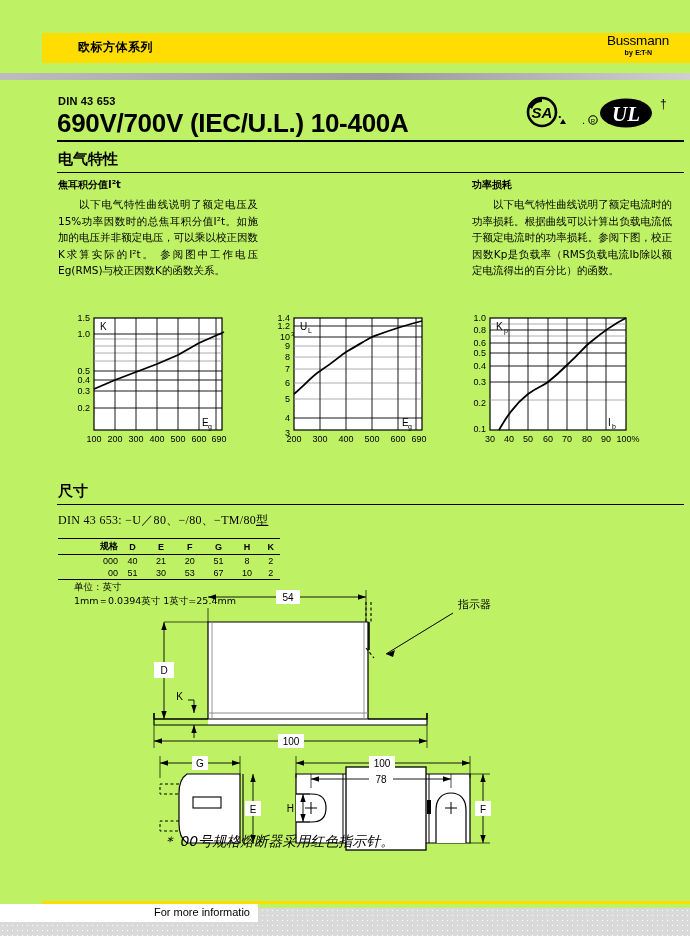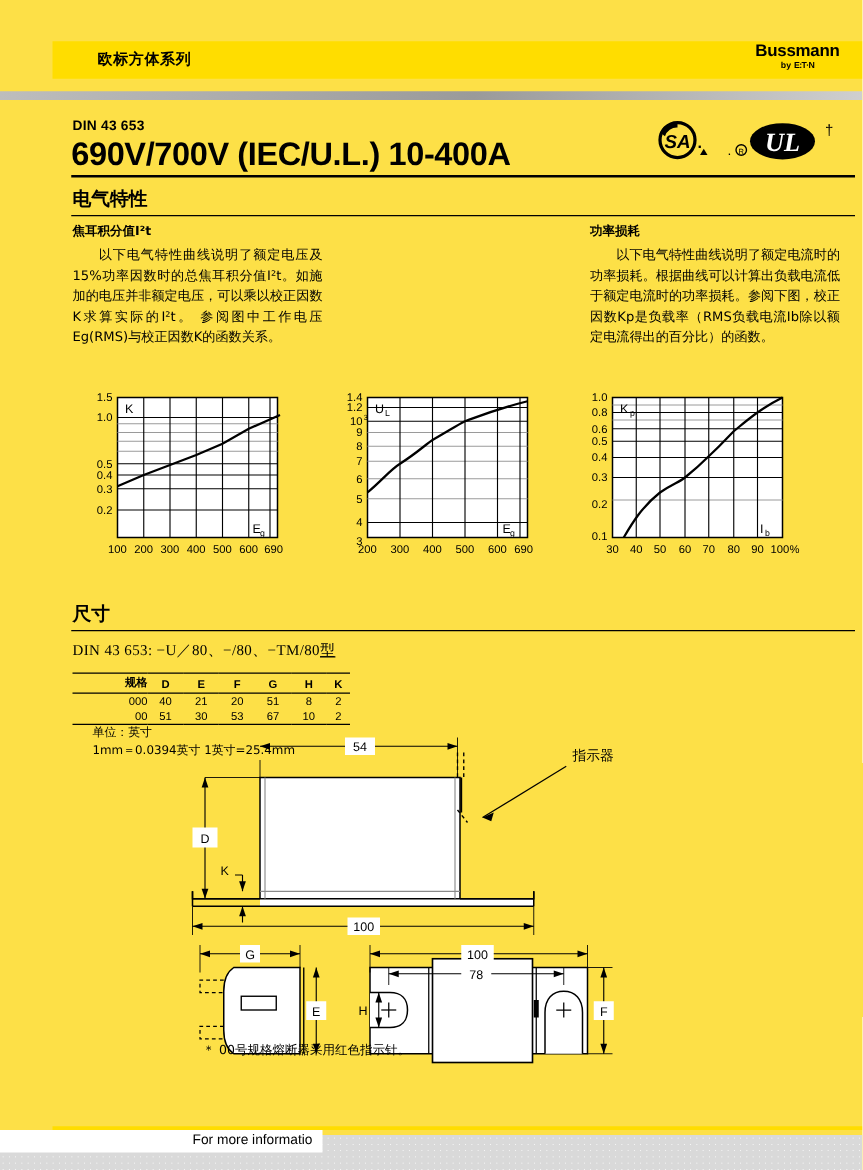--- a/index.html
+++ b/index.html
@@ -1,25 +1,25 @@
 <!DOCTYPE html>
 <html><head>
 <meta charset="utf-8">
 <style>
   html,body{margin:0;padding:0;background:#fff;}
   body{width:690px;height:936px;position:relative;
        font-family:"Liberation Sans","DejaVu Sans",sans-serif;color:#000;}
-  .page{position:relative;width:690px;height:936px;overflow:hidden;background:#fde047;}
+  .page{position:relative;width:690px;height:936px;overflow:hidden;background:#bef264;}
 
   
   .topband{position:absolute;left:42px;top:33px;width:648px;height:30px;background:#FFDD00;}
   .topband-label{position:absolute;left:78px;top:39px;font-size:12px;font-weight:bold;
                  letter-spacing:.5px;font-family:"DejaVu Sans",sans-serif;}
   .logo{position:absolute;right:6px;top:34px;width:92px;text-align:center;line-height:1;}
-  .logo .b1{font-size:13.5px;font-weight:bold;letter-spacing:-.2px;font-family:"Liberation Sans",sans-serif;}
+  .logo .b1{font-size:13.5px;font-weight:normal;letter-spacing:-.2px;font-family:"Liberation Sans",sans-serif;}
   .logo .b2{font-size:7px;font-weight:bold;margin-top:1px;letter-spacing:.2px;}
   .logo .b2 .eaton{font-family:"Liberation Sans",sans-serif;letter-spacing:-.5px;}
   .greybar{position:absolute;left:0;top:73px;width:690px;height:7px;
            background:linear-gradient(to right,#bdbdbd,#9a9a9a 55%,#cfcfcf);}
 
   
   .din{position:absolute;left:58px;top:95px;font-size:11px;font-weight:bold;letter-spacing:.2px;}
   .maintitle{position:absolute;left:57px;top:108px;font-size:26px;font-weight:bold;letter-spacing:-.3px;}
   .certs{position:absolute;left:520px;top:96px;width:150px;height:36px;}
   .rule{position:absolute;left:57px;width:627px;height:2px;background:#000;}
@@ -45,21 +45,21 @@
   
   table.dims{position:absolute;border-collapse:collapse;font-size:9px;
              font-family:"Liberation Sans",sans-serif;}
   table.dims th,table.dims td{text-align:center;padding:1px 0 1px 0;font-weight:normal;}
   table.dims th{font-weight:bold;border-bottom:1.3px solid #000;}
   table.dims thead tr{border-top:1.3px solid #000;}
   table.dims tbody tr:last-child td{border-bottom:1.3px solid #000;}
   table.dims th:first-child,table.dims td:first-child{text-align:right;padding-left:3px;}
 
   
-  .footnote{position:absolute;font-size:10px;font-family:"DejaVu Sans",sans-serif;}
+  .footnote{position:absolute;font-size:14px;font-family:"DejaVu Sans",sans-serif;font-style:italic;}
 
   
   .f-yellow{position:absolute;left:42px;top:901px;width:648px;height:3px;background:#FFDD00;}
   .f-dots{position:absolute;left:0;top:908px;width:690px;height:28px;
           background-color:#d9d9d9;
           background-image:radial-gradient(#ffffff 0.6px, transparent 0.7px);
           background-size:5px 5px;}
   .f-white{position:absolute;left:0;top:904px;width:258px;height:18px;background:#fff;}
   .f-text{position:absolute;left:152px;top:905px;font-size:11px;
           font-family:"Liberation Sans",sans-serif;background:#fff;padding:1px 2px;}

